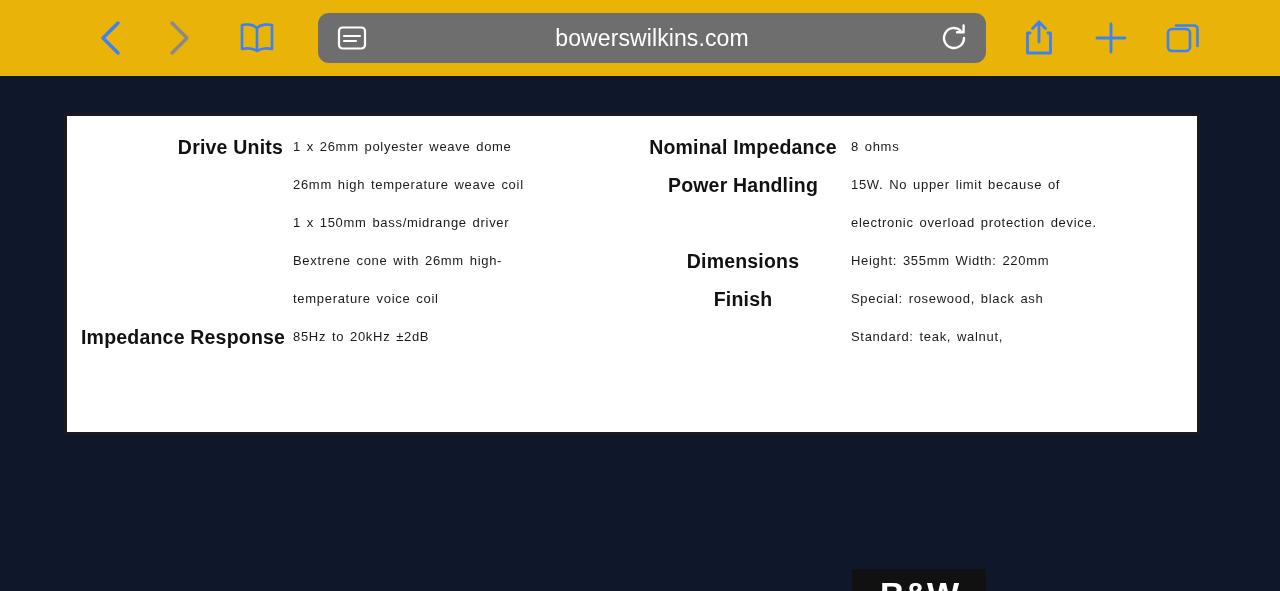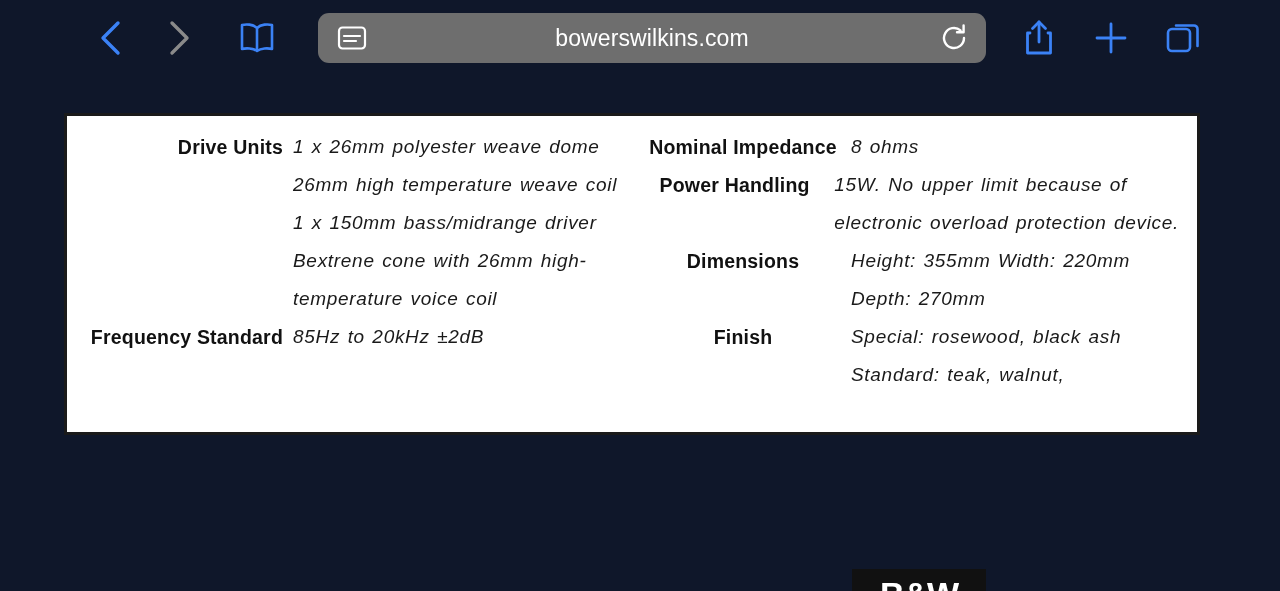--- a/index.html
+++ b/index.html
@@ -12,21 +12,21 @@
     height: 591px;
     overflow: hidden;
     font-family: "Liberation Sans", sans-serif;
   }
 
   
   .browser-bar {
     position: relative;
     width: 1280px;
     height: 76px;
-    background: #0f172a;
+    background: #eab308;
     display: flex;
     align-items: center;
     box-sizing: border-box;
     padding: 0 22px;
   }
   .nav-btn {
     width: 46px;
     height: 46px;
     display: flex;
     align-items: center;
@@ -129,26 +129,25 @@
   .left .spec-label {
     width: 212px;
     text-align: right;
     padding-right: 10px;
   }
   .right .spec-label {
     width: 216px;
     text-align: center;
   }
   .spec-value {
-    font-size: 19px;
+    font-size: 13px;
     color: #1a1a1a;
     line-height: 38px;
     letter-spacing: 0.7px;
     word-spacing: 1.5px;
-    font-style: italic;
   }
   .spec-value .vline { display: block; white-space: nowrap; }
   .bw-logo {
     position: absolute;
     left: 852px;
     top: 493px;
     width: 134px;
     height: 57px;
     background: #111111;
     display: flex;
@@ -254,21 +253,21 @@
           <div class="spec-value">
             <span class="vline">1 x 26mm polyester weave dome</span>
             <span class="vline">26mm high temperature weave coil</span>
             <span class="vline">1 x 150mm bass/midrange driver</span>
             <span class="vline">Bextrene cone with 26mm high-</span>
             <span class="vline">temperature voice coil</span>
           </div>
         </div>
 
         <div class="spec-row">
-          <div class="spec-label">Frequency Standard</div>
+          <div class="spec-label">Impedance Response</div>
           <div class="spec-value">
             <span class="vline">85Hz to 20kHz ±2dB</span>
           </div>
         </div>
 
 
       </div>
 
       <div class="spec-col right">
 
@@ -284,21 +283,20 @@
           <div class="spec-value">
             <span class="vline">15W. No upper limit because of</span>
             <span class="vline">electronic overload protection device.</span>
           </div>
         </div>
 
         <div class="spec-row">
           <div class="spec-label">Dimensions</div>
           <div class="spec-value">
             <span class="vline">Height: 355mm   Width: 220mm</span>
-            <span class="vline">Depth: 270mm</span>
           </div>
         </div>
 
         <div class="spec-row">
           <div class="spec-label">Finish</div>
           <div class="spec-value">
             <span class="vline">Special: rosewood, black ash</span>
             <span class="vline">Standard: teak, walnut,</span>
           </div>
         </div>

